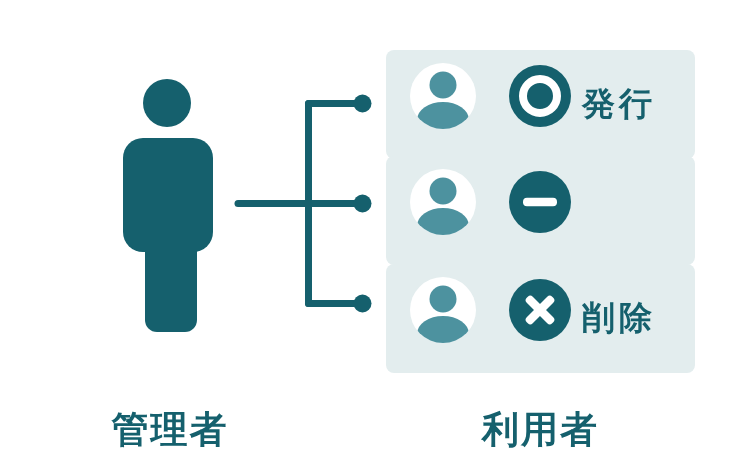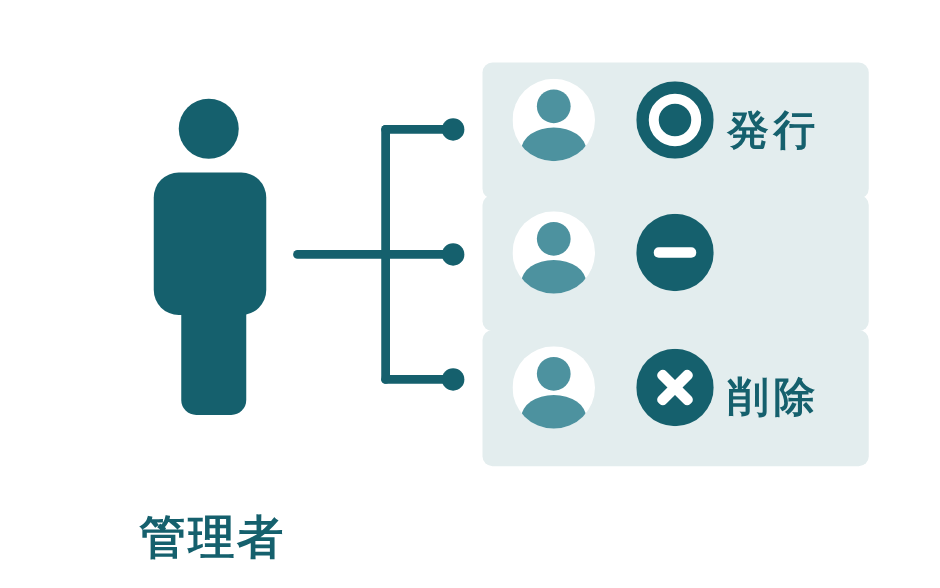--- a/index.html
+++ b/index.html
@@ -126,14 +126,15 @@
       <circle cx="31" cy="31" r="31" class="f-dark"></circle>
       <g transform="rotate(45 31 31)" class="f-white">
         <rect x="13" y="26.75" width="36" height="8.5" rx="3.5"></rect>
         <rect x="26.75" y="13" width="8.5" height="36" rx="3.5"></rect>
       </g>
     </svg>
     <span class="abs action-label">削除</span>
   </div>
 
   <div class="abs bottom-label admin-label">管理者</div>
+  <div class="abs bottom-label users-label">利用者</div>
 
 </div>
 
 </body></html>

